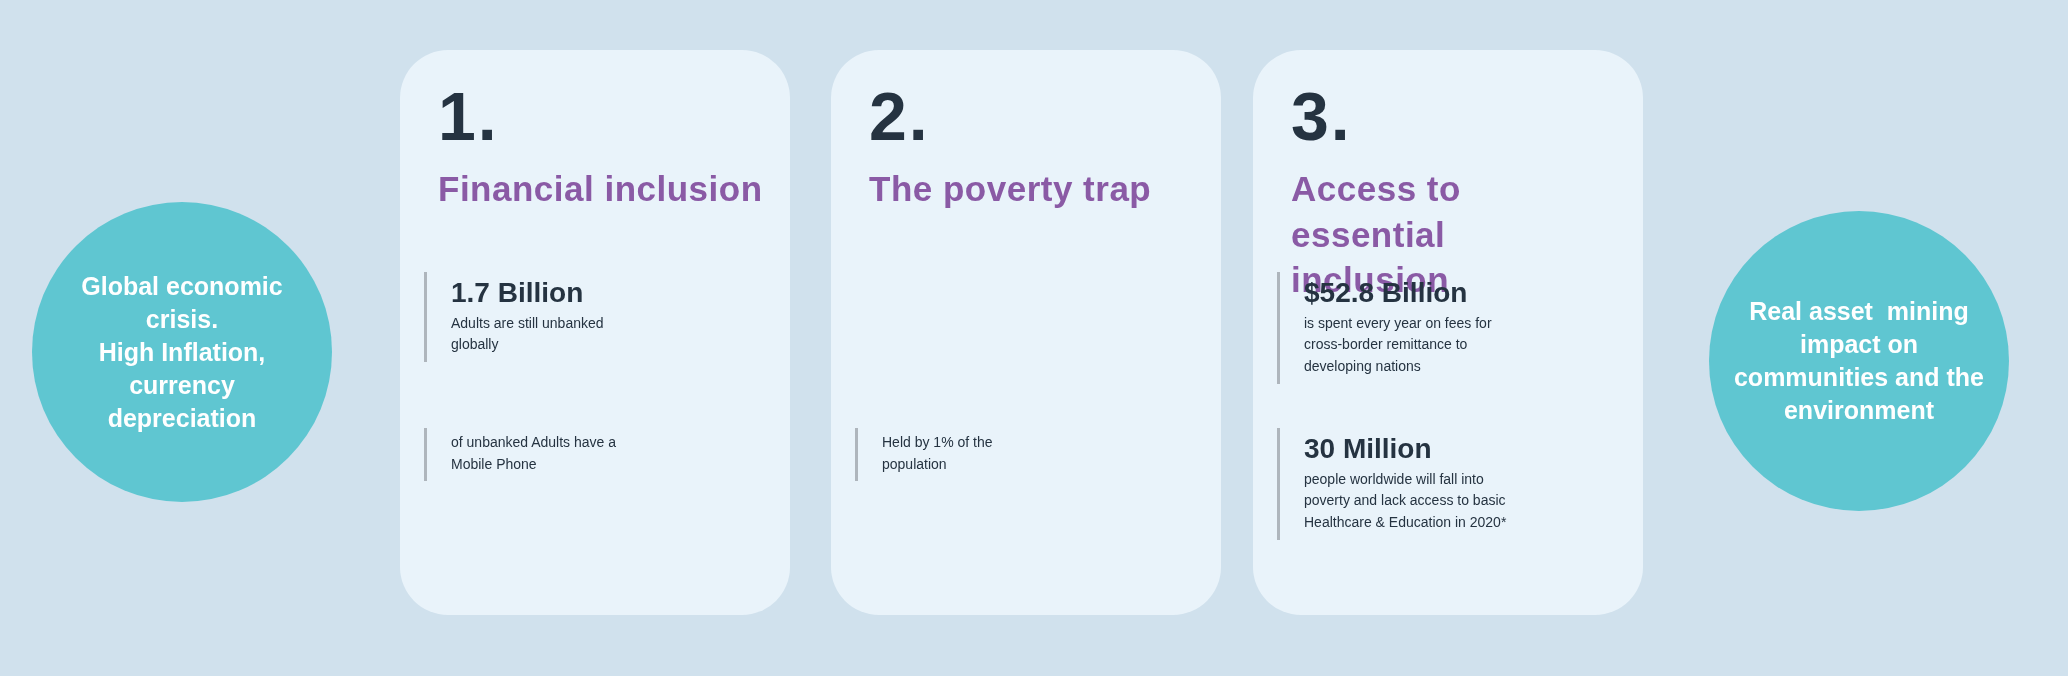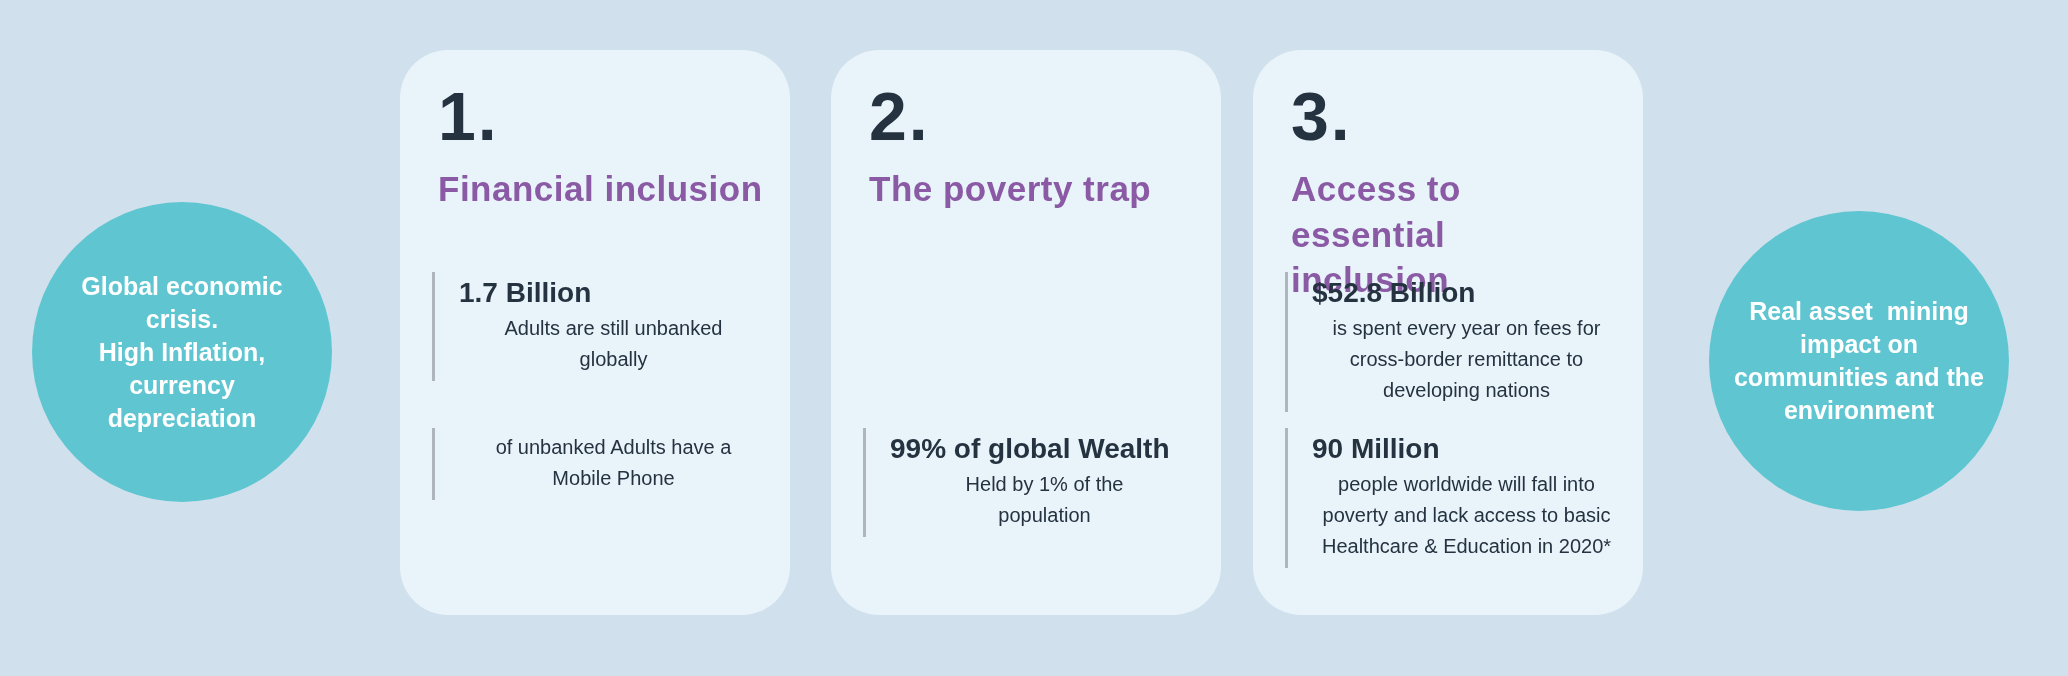--- a/index.html
+++ b/index.html
@@ -66,40 +66,39 @@
     right: 24px;
     font-size: 35px;
     font-weight: bold;
     color: #8a5aa5;
     line-height: 1.3;
     letter-spacing: 0.5px;
     white-space: pre-line;
   }
   .stat {
     position: absolute;
-    left: 32px;
+    left: 24px;
     right: 22px;
     border-left: 3px solid #aeb5bc;
     padding: 4px 0 6px 24px;
   }
   .stat-1 { top: 222px; }
   .stat-2 { top: 378px; }
   .stat-value {
     font-size: 28px;
     font-weight: bold;
     color: #253341;
     line-height: 1.2;
     margin-bottom: 3px;
   }
   .stat-desc {
-    font-size: 20px;
+    font-size: 14px;
     color: #253341;
     line-height: 1.55;
     white-space: pre-line;
-    text-align: center;
   }
 </style>
 </head>
 <body>
 
 <div class="canvas">
 
   <div class="bubble bubble-left">
     <div class="bubble-text">Global economic
 crisis.
@@ -119,38 +118,37 @@
     <div class="stat stat-2">
       <div class="stat-desc">of unbanked Adults have a
 Mobile Phone</div>
     </div>
   </section>
 
   <section class="card card-2">
     <div class="card-number">2.</div>
     <h2 class="card-title">The poverty trap</h2>
     <div class="stat stat-2">
-      <div class="stat-value">99% of global Wealth</div>
       <div class="stat-desc">Held by 1% of the
 population</div>
     </div>
   </section>
 
   <section class="card card-3">
     <div class="card-number">3.</div>
     <h2 class="card-title">Access to essential
 inclusion</h2>
     <div class="stat stat-1">
       <div class="stat-value">$52.8 Billion</div>
       <div class="stat-desc">is spent every year on fees for
 cross-border remittance to
 developing nations</div>
     </div>
     <div class="stat stat-2">
-      <div class="stat-value">90 Million</div>
+      <div class="stat-value">30 Million</div>
       <div class="stat-desc">people worldwide will fall into
 poverty and lack access to basic
 Healthcare &amp; Education in 2020*</div>
     </div>
   </section>
 
   <div class="bubble bubble-right">
     <div class="bubble-text">Real asset  mining
 impact on
 communities and the

